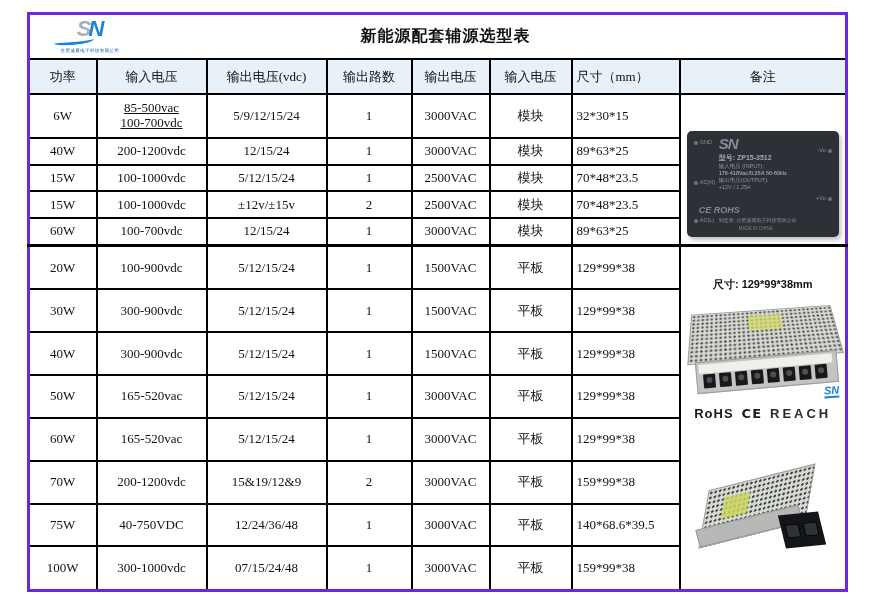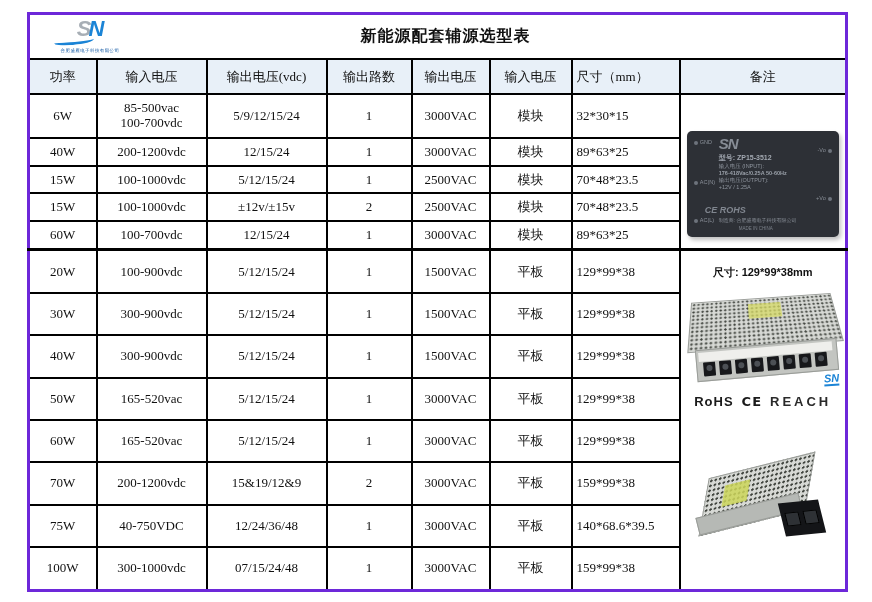--- a/index.html
+++ b/index.html
@@ -7,21 +7,21 @@
   .sheet{position:absolute;left:27px;top:12px;width:818px;height:580px;}
   table{border-collapse:collapse;width:818px;height:580px;table-layout:fixed;border:3px solid #6d28d9;}
   td,th{border:2px solid #000;text-align:center;vertical-align:middle;font-size:13px;font-weight:normal;
     padding:0 2px;overflow:hidden;}
   tr.title-row td{height:43px;background:#fff;position:relative;}
   .page-title{font-size:16px;font-weight:bold;letter-spacing:1px;margin-left:16px;}
   tr.head-row th{height:33px;background:#e8f0f8;}
   th.size-col,td.size-cell{text-align:left;padding-left:4px;}
   tr.first-data td{height:42px;}
   tr.section-break td{border-top:3px solid #000;}
-  .two-line div{line-height:1.15;}
+  .two-line div{line-height:1.15;text-decoration:underline;}
   
   .logo{position:absolute;left:16px;top:3px;width:86px;height:37px;}
   .logo-letters{font-family:"Liberation Sans",sans-serif;font-style:italic;font-weight:bold;
     font-size:22px;line-height:22px;letter-spacing:-3px;}
   .logo-s{color:#a7aeb5;}
   .logo-n{color:#1b84d6;}
   .logo-swoosh{width:40px;height:5px;border-bottom:3px solid #1b84d6;border-radius:0 0 60% 40%;
     transform:rotate(-4deg);margin-top:-3px;margin-left:8px;}
   .logo-sub{font-family:"Liberation Sans",sans-serif;font-size:4.5px;color:#1b5fa8;
     letter-spacing:.4px;white-space:nowrap;margin-top:3px;margin-left:2px;}
@@ -34,25 +34,25 @@
   .pin{position:absolute;font-size:5.5px;color:#8a9099;white-space:nowrap;}
   .pin i{display:inline-block;width:4px;height:4px;border-radius:50%;background:#6d737c;
     vertical-align:middle;margin:0 2px;}
   .pin-gnd{top:8px;left:5px;}  .pin-acn{top:48px;left:5px;}  .pin-acl{top:86px;left:5px;}
   .pin-von{top:16px;right:5px;} .pin-vop{top:64px;right:5px;}
   .m-center{position:absolute;left:32px;top:6px;width:102px;}
   .m-logo{font-style:italic;font-weight:bold;font-size:15px;color:#878d96;letter-spacing:-1px;line-height:14px;}
   .m-model{font-size:7px;color:#a2a8b1;margin-top:2px;font-weight:bold;}
   .m-line{font-size:5.5px;line-height:7px;color:#8f959e;}
   .m-strong{font-weight:bold;color:#9aa0a9;}
-  .m-marks{position:absolute;left:18px;bottom:22px;font-size:9px;font-weight:bold;font-style:italic;color:#80868f;}
+  .m-marks{position:absolute;left:12px;bottom:22px;font-size:9px;font-weight:bold;font-style:italic;color:#80868f;}
   .m-maker{position:absolute;left:32px;bottom:14px;font-size:5px;color:#868c95;white-space:nowrap;}
   .m-made{position:absolute;left:52px;bottom:6px;font-size:4.5px;color:#7b818a;}
   
-  .panel-wrap{padding-top:14px;display:flex;flex-direction:column;align-items:center;
+  .panel-wrap{padding-top:30px;display:flex;flex-direction:column;align-items:center;
     font-family:"Liberation Sans",sans-serif;}
   .size-label{font-size:11px;font-weight:bold;color:#111;margin-bottom:8px;}
   .psu-top{position:relative;width:158px;height:96px;}
   .mesh{background-color:#d7d9d5;
     background-image:radial-gradient(circle,#3f433d 1.1px,rgba(0,0,0,0) 1.35px);
     background-size:4.6px 4.6px;}
   .psu-top-face{position:absolute;left:6px;top:4px;width:146px;height:56px;border:1px solid #9a9d99;
     transform:perspective(260px) rotateX(32deg) rotate(-5deg);}
   .psu-label-patch{position:absolute;left:58px;top:6px;width:34px;height:18px;background:#d6da66;opacity:.75;}
   .psu-front{position:absolute;left:12px;top:56px;width:140px;height:30px;background:#c3c5c1;

